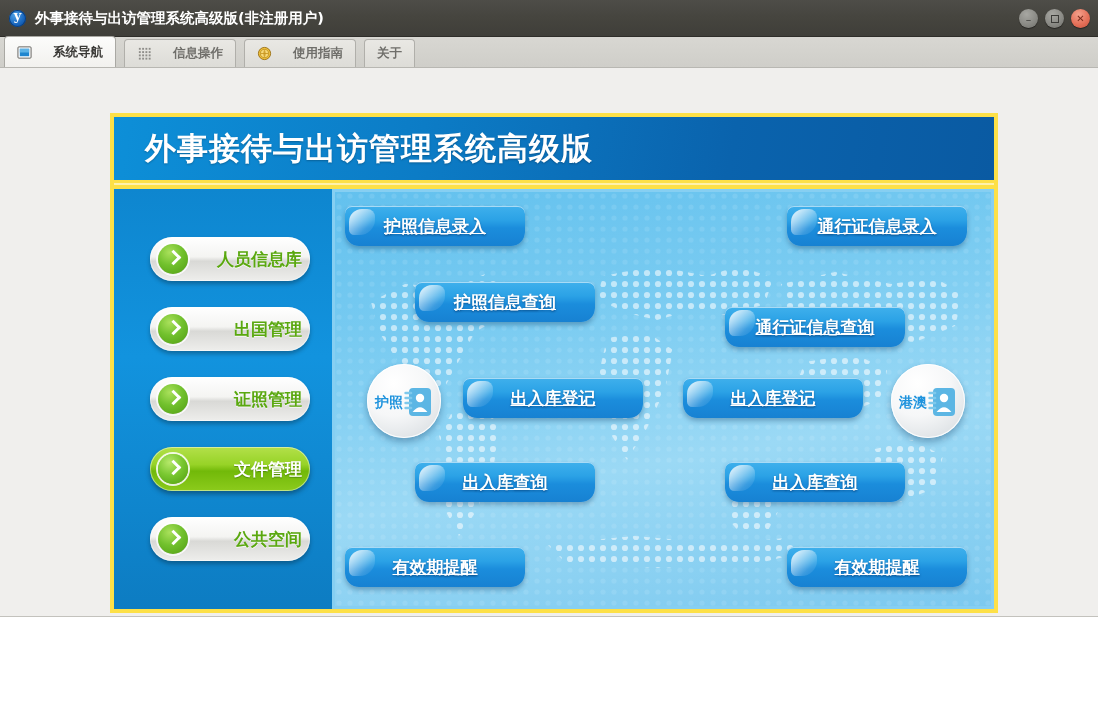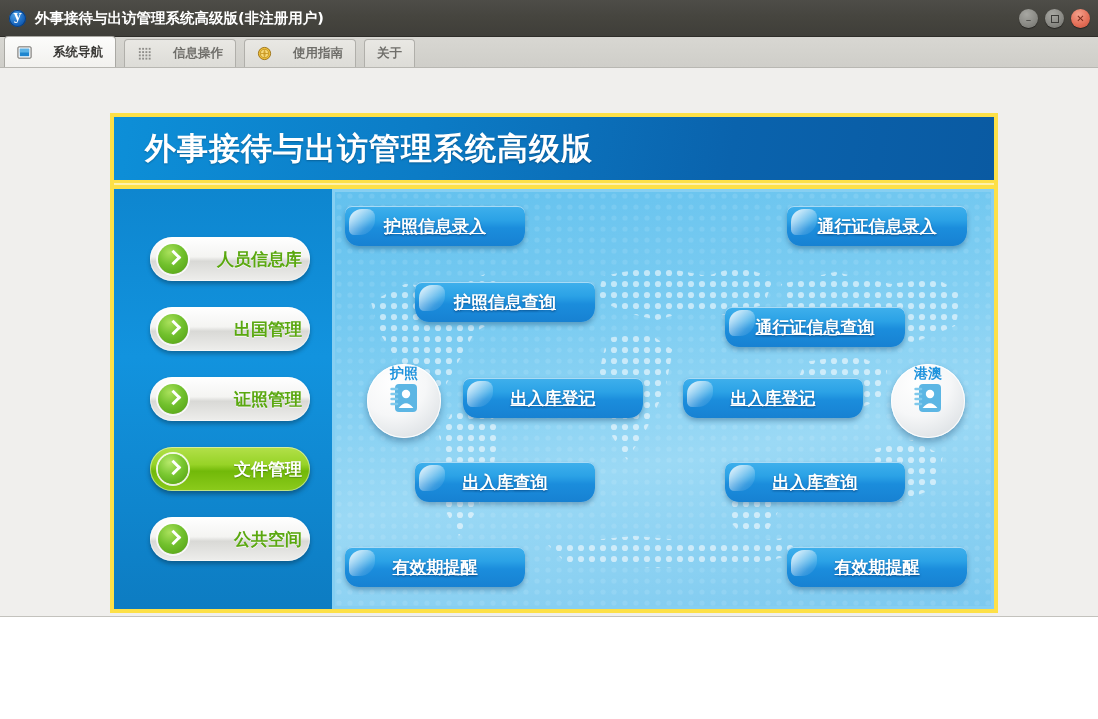--- a/index.html
+++ b/index.html
@@ -302,22 +302,23 @@
   .bbtn .lbl { position: relative; z-index: 2; }
 
   
   .badge {
     position: absolute;
     width: 74px; height: 74px;
     border-radius: 50%;
     background: radial-gradient(circle at 36% 26%, #ffffff 0%, #f6f7f8 45%, #dfe3e6 80%, #c7ccd1 100%);
     box-shadow: 0 4px 7px rgba(0,40,80,.33), 0 0 0 1px rgba(255,255,255,.9) inset;
     display: flex;
-    flex-direction: column;
+    flex-direction: row;
     align-items: center;
+    justify-content: center;
     cursor: pointer;
   }
   .badge-text {
     font-size: 14px;
     font-weight: bold;
     color: #1f93dd;
     line-height: 1;
     margin-top: 2px;
     white-space: nowrap;
   }

